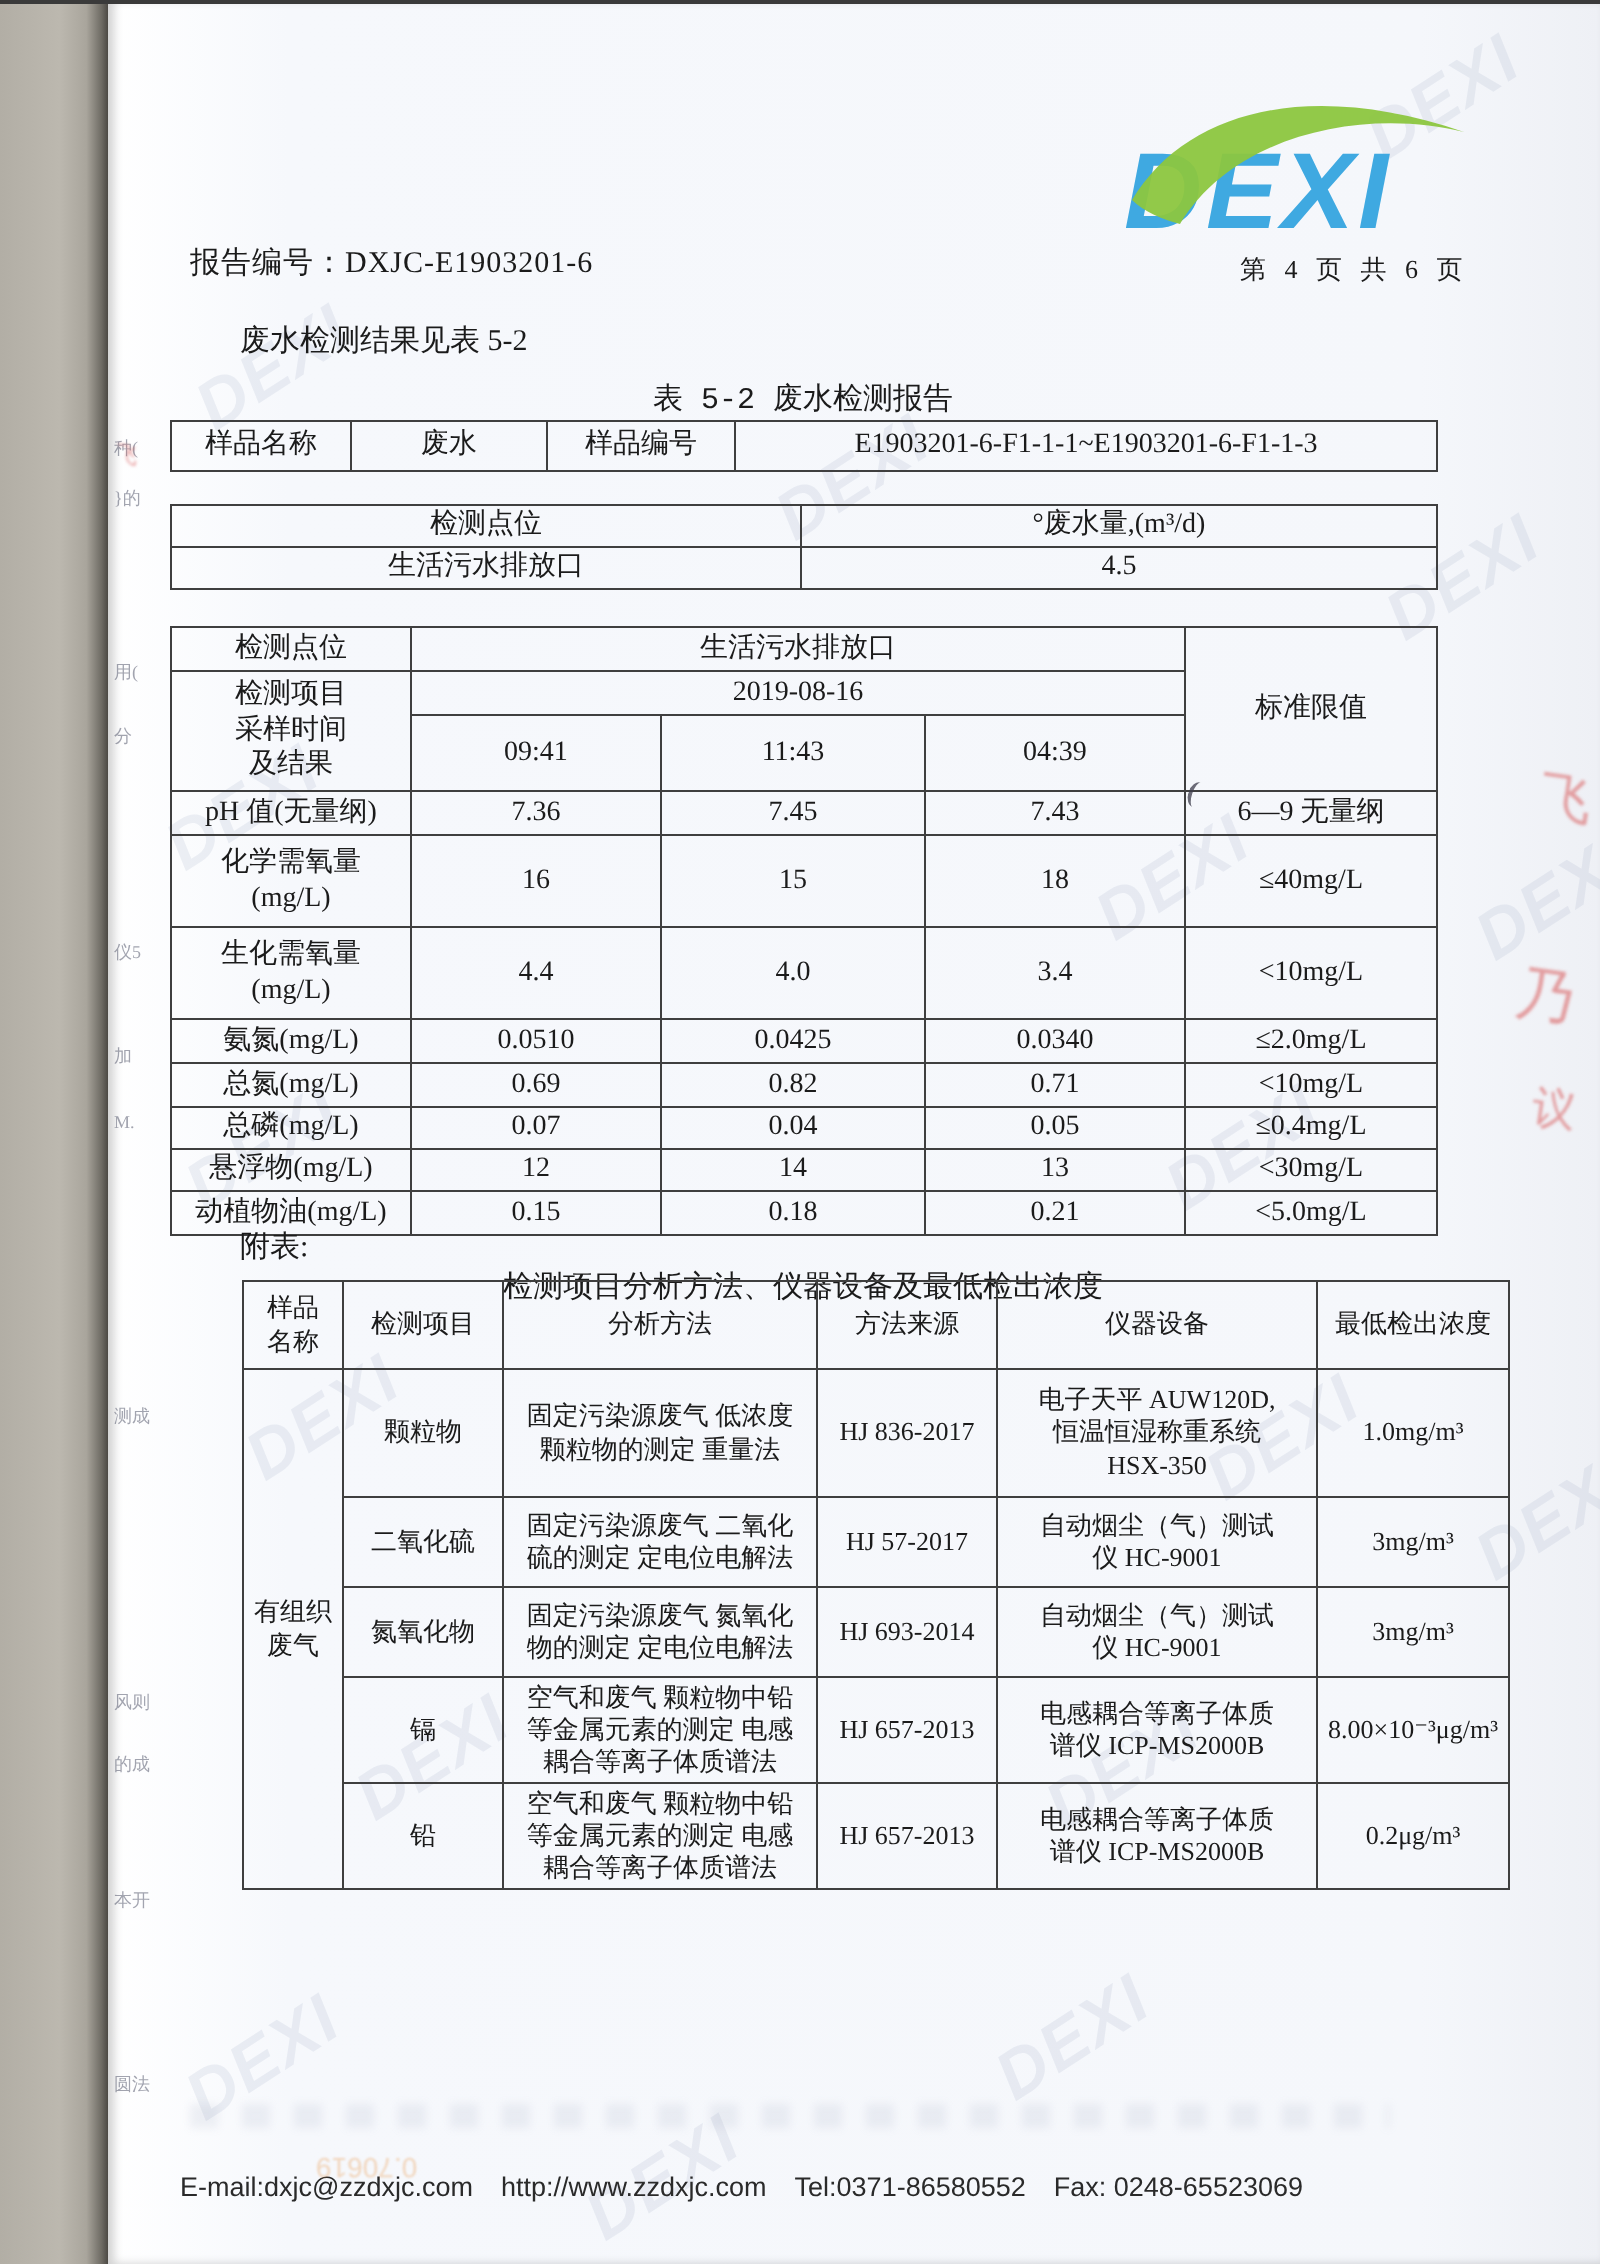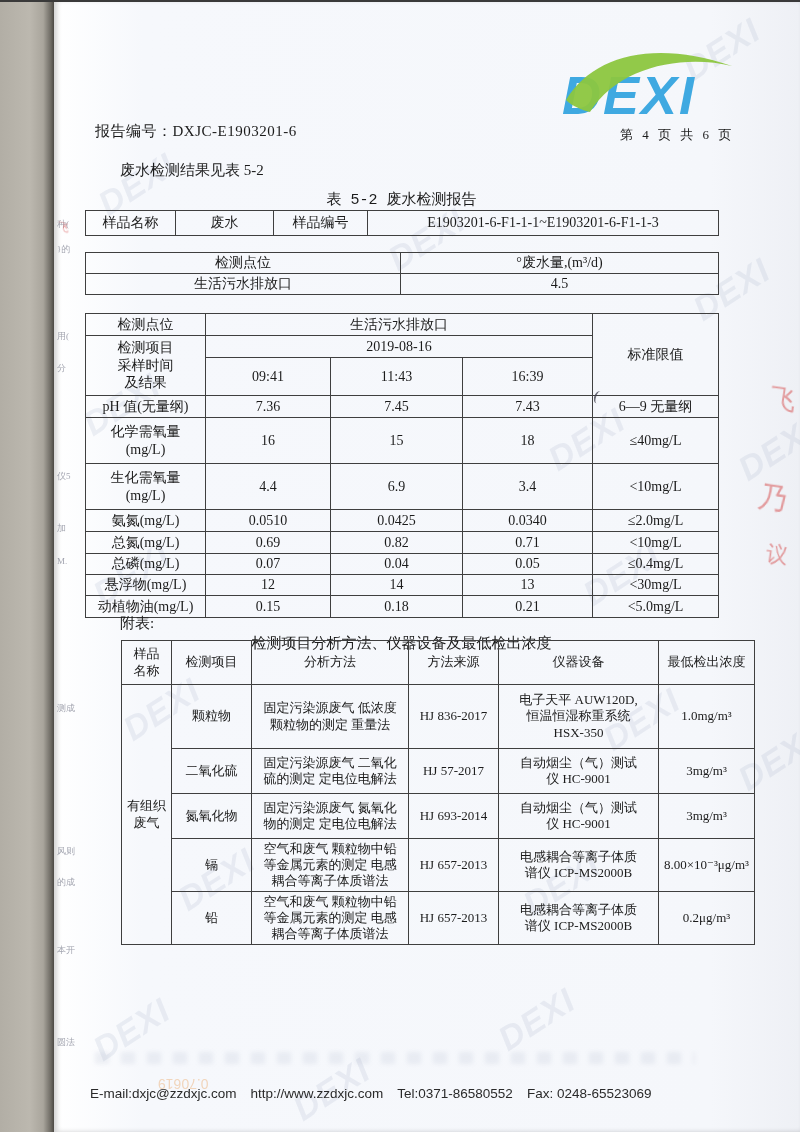--- a/index.html
+++ b/index.html
@@ -175,42 +175,42 @@
       </tr>
       <tr style="height:22px">
         <td rowspan="2">检测项目
 采样时间
 及结果</td>
         <td colspan="3">2019-08-16</td>
       </tr>
       <tr style="height:38px">
         <td>09:41</td>
         <td>11:43</td>
-        <td>16:39</td>
+        <td>04:39</td>
       </tr>
       <tr style="height:22px">
         <td>pH 值(无量纲)</td>
         <td>7.36</td>
         <td>7.45</td>
         <td>7.43</td>
         <td>6—9 无量纲</td>
       </tr>
       <tr style="height:46px">
         <td>化学需氧量
 (mg/L)</td>
         <td>16</td>
         <td>15</td>
         <td>18</td>
         <td>≤40mg/L</td>
       </tr>
       <tr style="height:46px">
         <td>生化需氧量
 (mg/L)</td>
         <td>4.4</td>
-        <td>6.9</td>
+        <td>4.0</td>
         <td>3.4</td>
         <td>&lt;10mg/L</td>
       </tr>
       <tr style="height:22px">
         <td>氨氮(mg/L)</td>
         <td>0.0510</td>
         <td>0.0425</td>
         <td>0.0340</td>
         <td>≤2.0mg/L</td>
       </tr>

